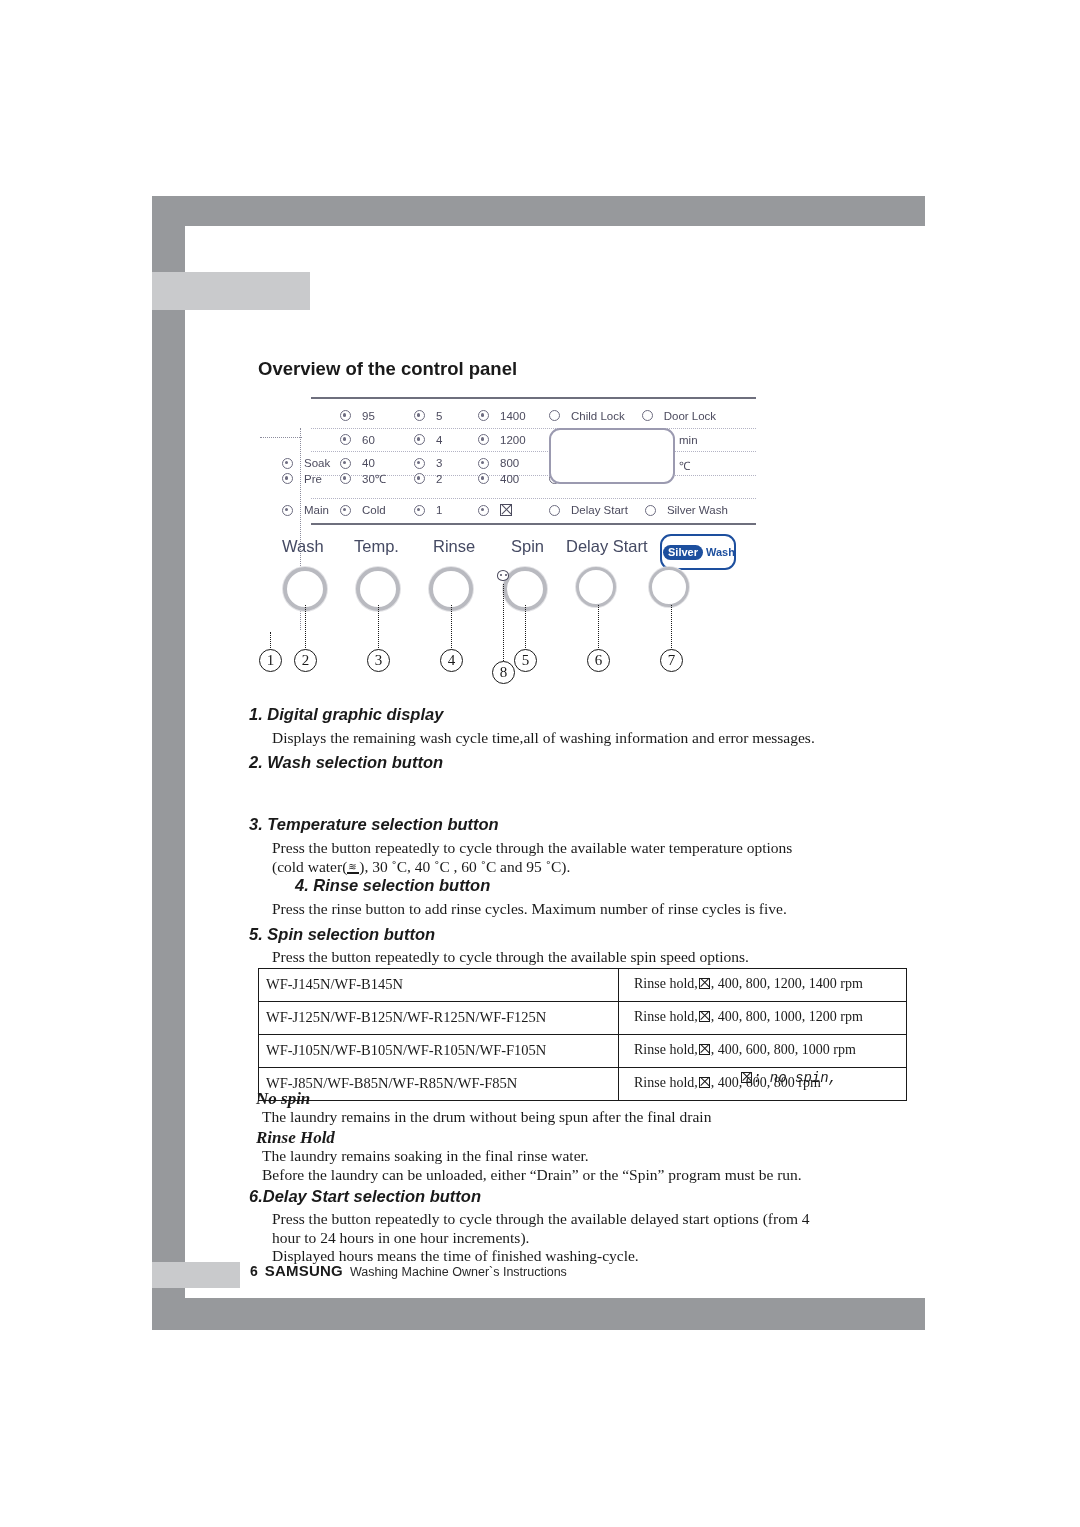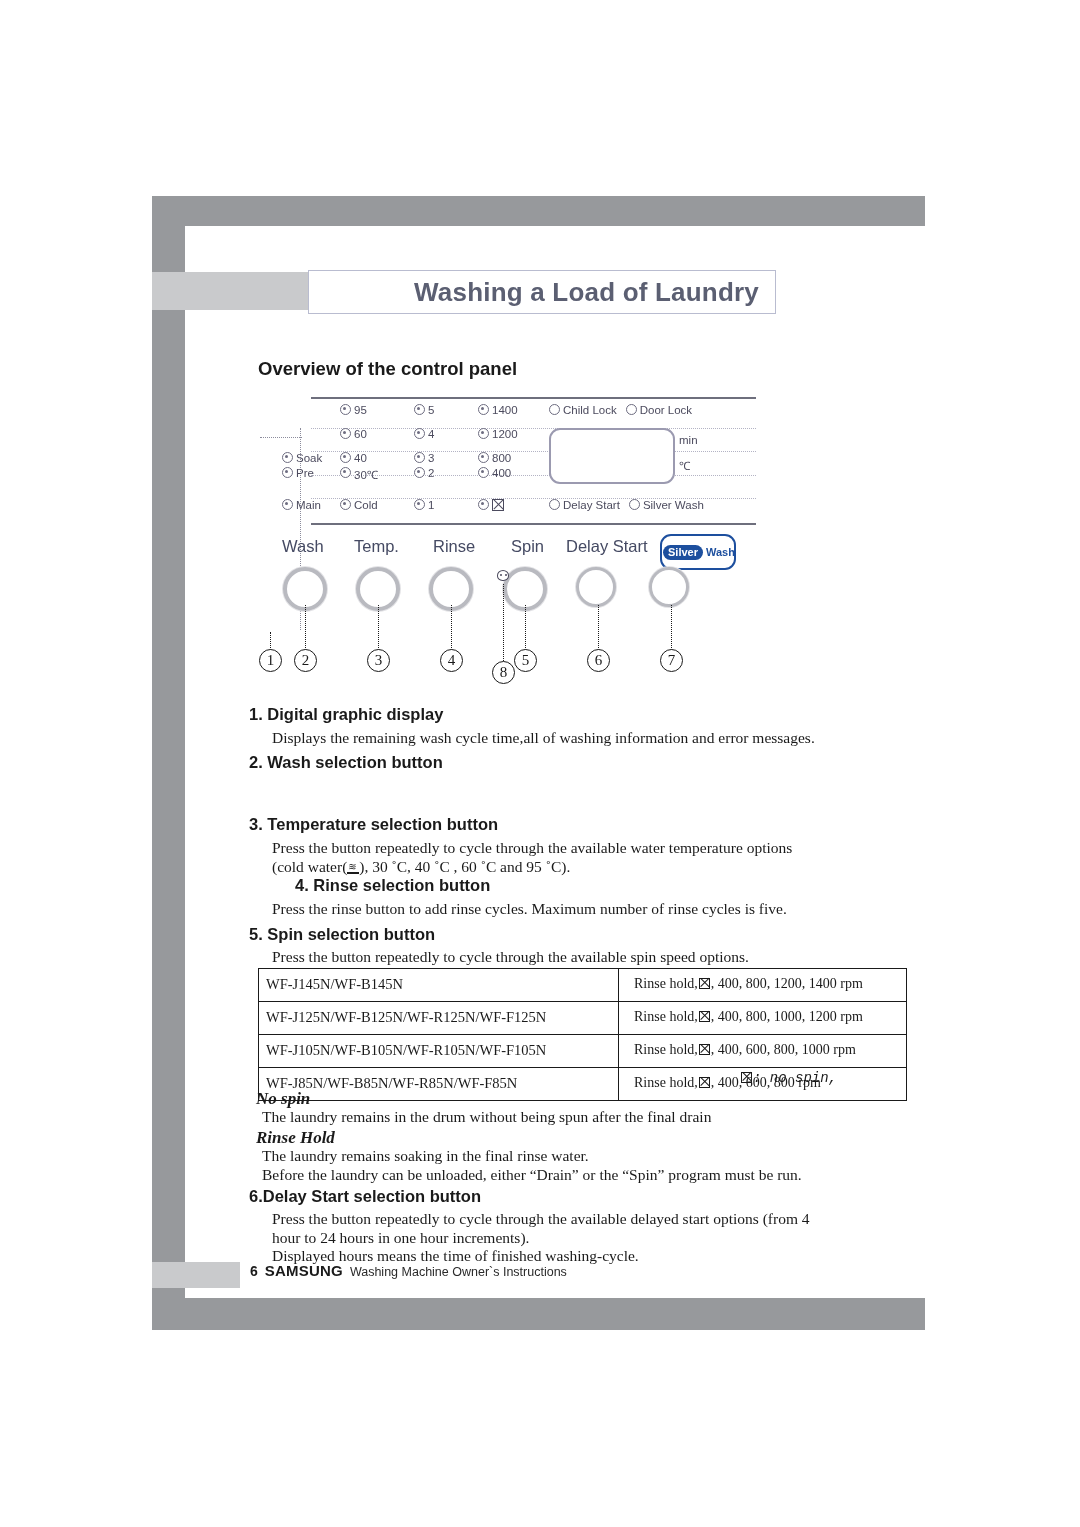--- a/index.html
+++ b/index.html
@@ -132,21 +132,22 @@
   .dotsep {
     position: absolute;
     left: 55px;
     width: 445px;
     height: 0;
     border-top: 1px dotted #b3b3c4;
   }
   .cell {
     position: absolute;
     display: flex;
-    gap: 3px;
+    align-items: center;
+    gap: 11px;
     height: 23.5px;
     white-space: nowrap;
   }
   .led {
     display: inline-block;
     width: 9px; height: 9px;
     border-radius: 50%;
     border: 1.3px solid #6d6c80;
     background: #ffffff;
     position: relative;
@@ -327,20 +328,21 @@
   }
 
   
   .num-heading {
     position: absolute;
     font-family: "Liberation Sans", sans-serif;
     font-size: 16.5px;
     font-weight: bold;
     color: #1a1a1a;
     white-space: nowrap;
+    font-style: italic;
   }
   .body-text {
     position: absolute;
     font-family: "Liberation Serif", serif;
     font-size: 15.5px;
     color: #1a1a1a;
     line-height: 18.5px;
   }
   .italic-head {
     position: absolute;
@@ -442,23 +444,20 @@
 <body>
 
 <div id="page-frame">
   <div class="bar-top"></div>
   <div class="bar-left-upper"></div>
   <div class="bar-left-lower"></div>
   <div class="bar-left-bottom"></div>
   <div class="bar-bottom"></div>
   <div class="title-gray-block"></div>
   <div class="footer-gray-block"></div>
-  <div class="title-box">
-    <span class="title-text">Washing a Load of Laundry</span>
-  </div>
 </div>
 
 <div id="content">
 
   <div class="section-heading">Overview of the control panel</div>
 
   <div id="panel-diagram">
 
     <div class="panel-rule top"></div>
     <div class="panel-rule bottom"></div>

